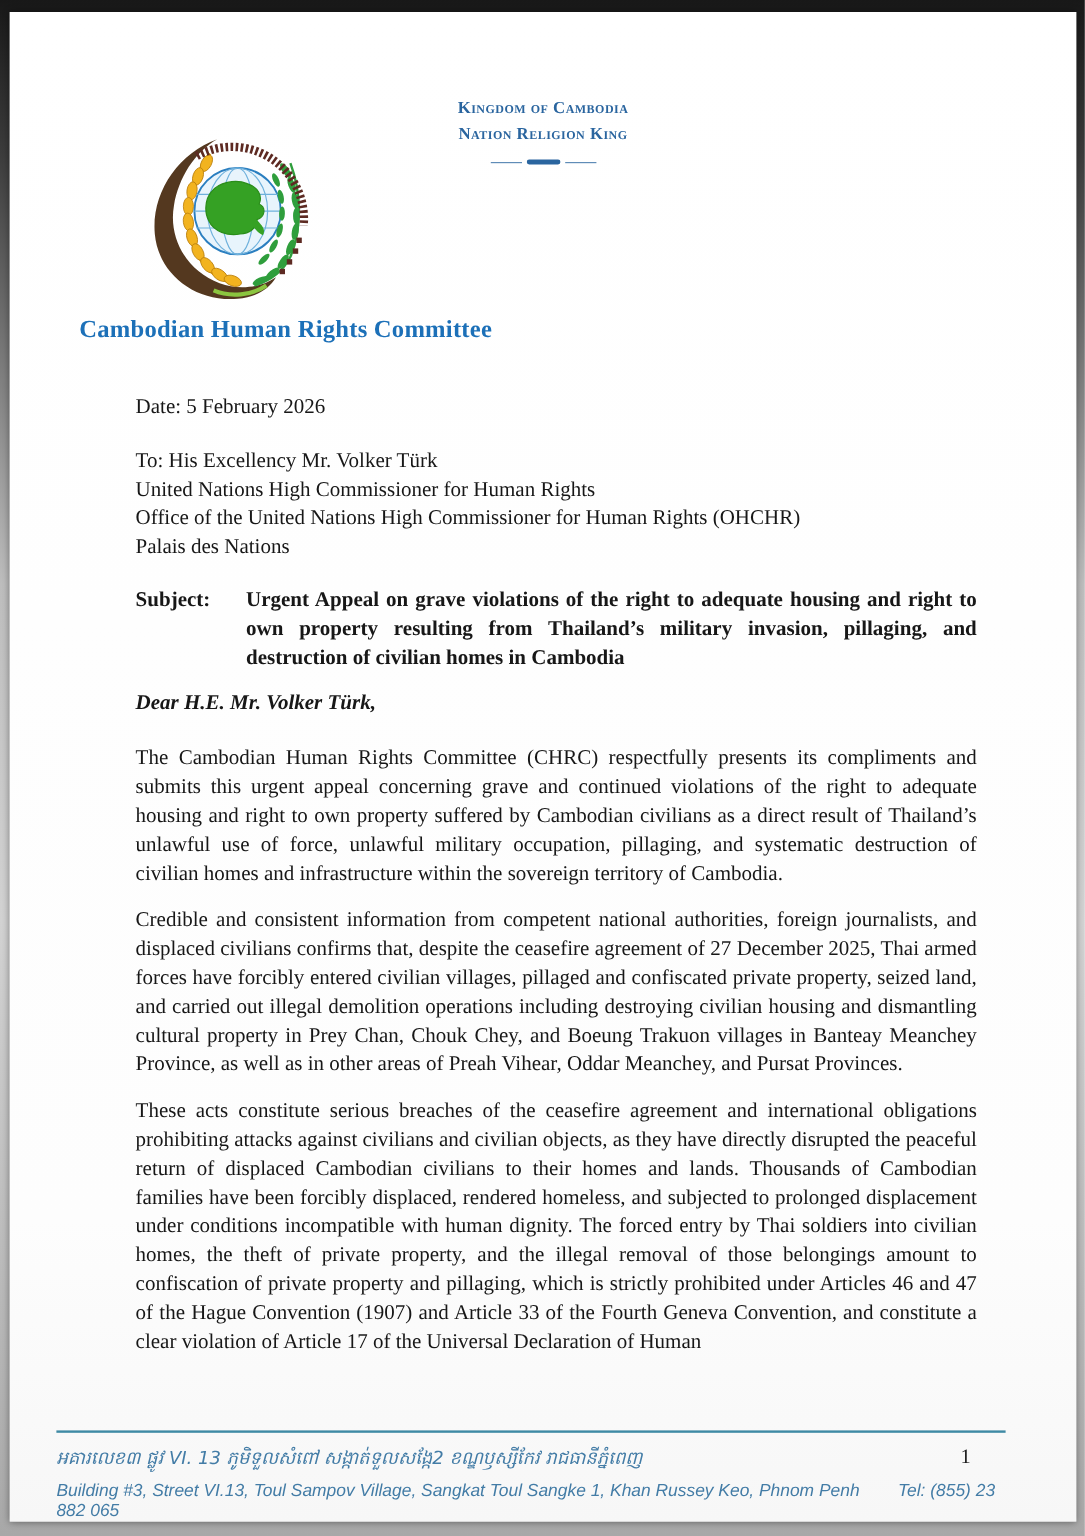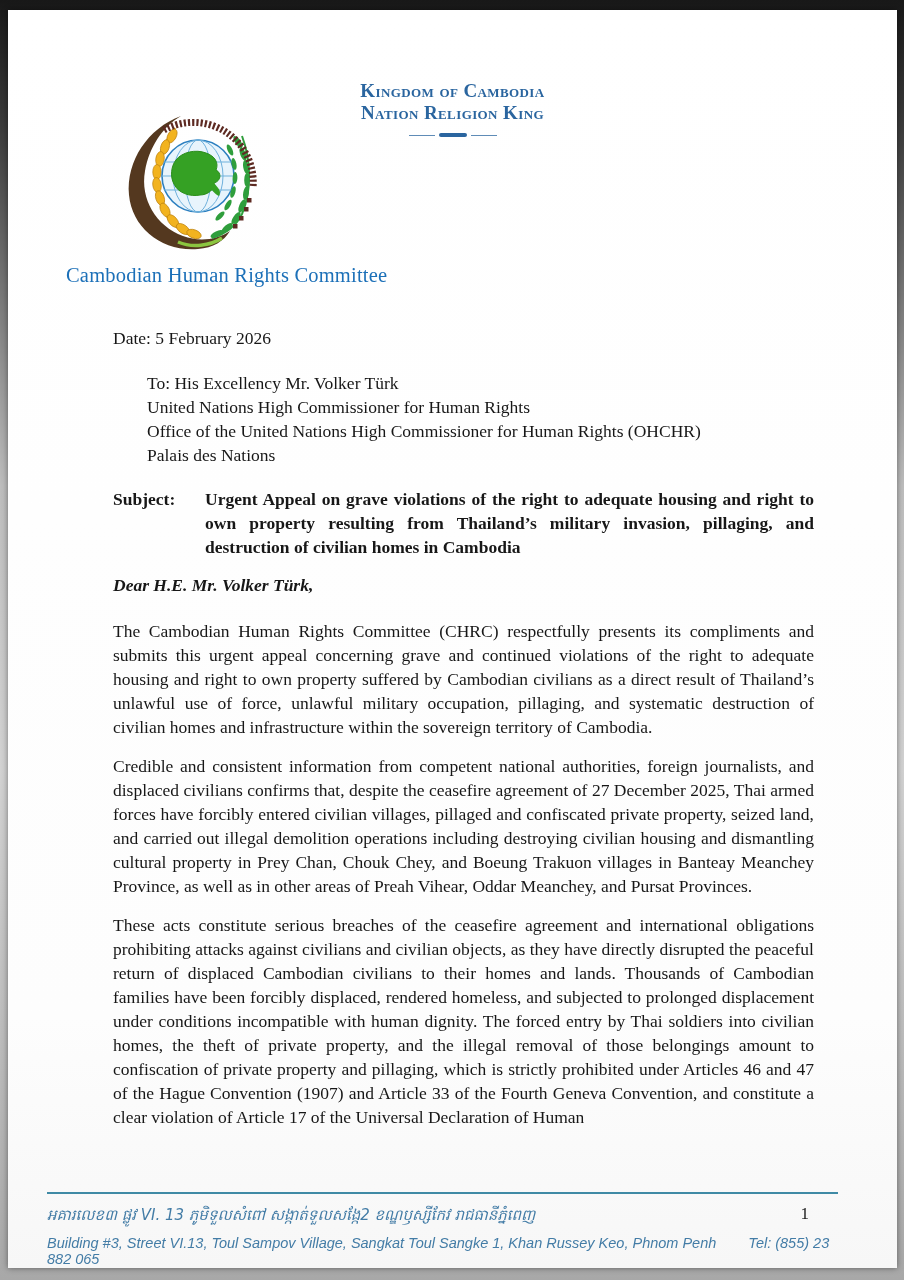--- a/index.html
+++ b/index.html
@@ -14,38 +14,38 @@
   .page {
     position:relative; width:889px; height:1258px;
     background:linear-gradient(180deg,#ffffff 0%,#fdfdfd 80%,#f7f7f7 100%);
     box-shadow:0 0 6px rgba(0,0,0,.45);
     overflow:hidden;
   }
   
   .lh-center {
     position:absolute; top:70px; left:0; right:0; text-align:center;
     color:#2a659f; font-weight:bold; font-variant:small-caps;
-    font-size:19px; line-height:22px; letter-spacing:.4px;
+    font-size:14px; line-height:22px; letter-spacing:.4px;
   }
   .ornament { margin-top:9px; display:flex; align-items:center; justify-content:center; gap:4px; }
   .ornament .wing { width:26px; height:1px; background:#2a659f; opacity:.75; }
   .ornament .bar  { width:28px; height:4px; background:#2a659f; border-radius:2px; }
   .logo { position:absolute; top:103px; left:110px; width:148px; height:150px; }
   .committee {
     position:absolute; top:254px; left:58px;
-    font-size:20.5px; font-weight:normal; color:#1c70b8; letter-spacing:.2px;
+    font-size:20.5px; font-weight:bold; color:#1c70b8; letter-spacing:.2px;
   }
   
   .letter {
     position:absolute; top:316px; left:105px; width:701px;
     font-size:17.5px; line-height:24px; color:#171717;
   }
   .b { font-weight:normal; }
   .date-line { margin-bottom:21px; }
-  .to-block { margin-bottom:20px;margin-left:34px; }
+  .to-block { margin-bottom:20px; }
   .subject { display:flex; margin-bottom:14px;gap:10px; }
   .subject-label { flex:0 0 82px; font-weight:bold; }
   .subject-text { flex:1; font-weight:bold; text-align:justify; }
   .salutation { font-weight:bold; font-style:italic; margin-bottom:22px; }
   .para { text-align:justify; margin-bottom:15px; }
   
   .footer { position:absolute; top:1182px; left:39px; width:791px; color:#437ca6; }
   .footer-rule { height:2px; background:#3f8aa5; margin-bottom:11px; }
   .footer-kh { font-family:"DejaVu Sans", sans-serif; font-style:italic; font-size:15px; line-height:20px; }
   .footer-en { font-family:"Liberation Sans", sans-serif; font-style:italic; font-size:14.5px; margin-top:10px; }

